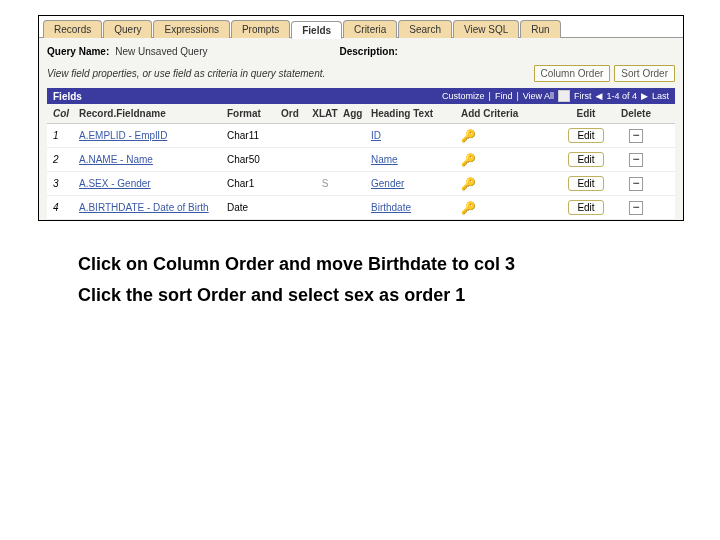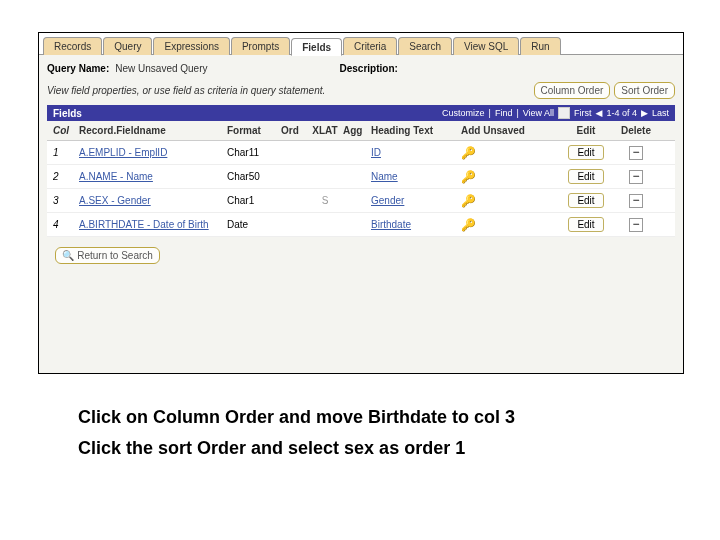--- a/index.html
+++ b/index.html
@@ -1,30 +1,30 @@
 <!DOCTYPE html>
 <html><head>
 <meta charset="utf-8">
 <style>
   * { box-sizing: border-box; margin: 0; padding: 0; }
   body { font-family: Arial, sans-serif; font-size: 11px; background: #fff; }
-  .frame { border: 1px solid #000; margin: 32px 38px 0 38px; width: 646px; height: 342px; background: #f4f4f0; overflow: hidden; }
+  .frame { border: 1px solid #000; margin: 15px 38px 0 38px; width: 646px; height: 206px; background: #f4f4f0; overflow: hidden; }
   .tabs { display: flex; padding-top: 4px; padding-left: 4px; gap: 0; background: #fff; }
   .tab { padding: 3px 10px 2px 10px; font-size: 10px; color: #333; border: 1px solid #999; border-bottom: none; border-top-left-radius: 4px; border-top-right-radius: 4px; background: #f2daa9; margin-right: 1px; cursor: pointer; }
   .tab.inactive { background: #f2daa9; }
   .tab.active { background: #fff; font-weight: bold; border-bottom: 1px solid #fff; position: relative; top: 1px; }
   .tabdivider { height:1px; background:#999; margin-top:-1px; }
   .content { padding: 8px 8px; }
   .row1 { display: flex; gap: 6px; align-items:center; }
   .lblbold { font-weight: bold; font-size: 10px; }
   .val { font-size: 10px; color: #333; }
   .row-help { display:flex; justify-content:space-between; align-items:center; margin-top:8px; }
   .help { font-size: 10px; color:#333;font-style:italic; }
   .linkbtn-group { display:flex; gap:4px; }
-  .linkbtn { background:#fdfdfb; border:1px solid #bca642; border-radius:6px; padding:2px 6px; font-size:10px; color:#555; cursor:pointer; }
+  .linkbtn { background:#fdfdfb; border:1px solid #bca642; border-radius:1px; padding:2px 6px; font-size:10px; color:#555; cursor:pointer; }
   .gridbar { background:#3a3a9f; color:#fff; display:flex; justify-content:space-between; align-items:center; padding:2px 6px; font-size:10px; margin-top:6px; }
   .gridbar .title { font-weight:bold; }
   .gridbar .tools { display:flex; gap:4px; align-items:center; font-size:9px; }
   .gridbar .tools span { cursor:pointer; }
   .tools .divider { color:#fff; }
   .sheet-icon { display:inline-block; width:12px; height:12px; background:#eee; border:1px solid #ccc; }
   .gridhead { display:flex; background:#f4f4f0; border-bottom:1px solid #ccc; padding:4px 6px; font-size:10px; font-weight:bold; color:#333; }
   .gridrow { display:flex; background:#fff; border-bottom:1px solid #eee; padding:4px 6px; font-size:10px; align-items:center; min-height:24px; }
   .c-col { width:26px;font-style:italic; }
   .c-rec { width:148px; }
@@ -100,21 +100,21 @@
     </div>
 
     <div class="gridhead">
       <div class="c-col">Col</div>
       <div class="c-rec">Record.Fieldname</div>
       <div class="c-fmt">Format</div>
       <div class="c-ord">Ord</div>
       <div class="c-xlat">XLAT</div>
       <div class="c-agg">Agg</div>
       <div class="c-head">Heading Text</div>
-      <div class="c-add">Add Unsaved</div>
+      <div class="c-add">Add Criteria</div>
       <div class="c-edit">Edit</div>
       <div class="c-del">Delete</div>
     </div>
 
     <div id="grid-body">
         <div class="gridrow">
           <div class="c-col">1</div>
           <div class="c-rec"><a>A.EMPLID - EmplID</a></div>
           <div class="c-fmt">Char11</div>
           <div class="c-ord"></div>

